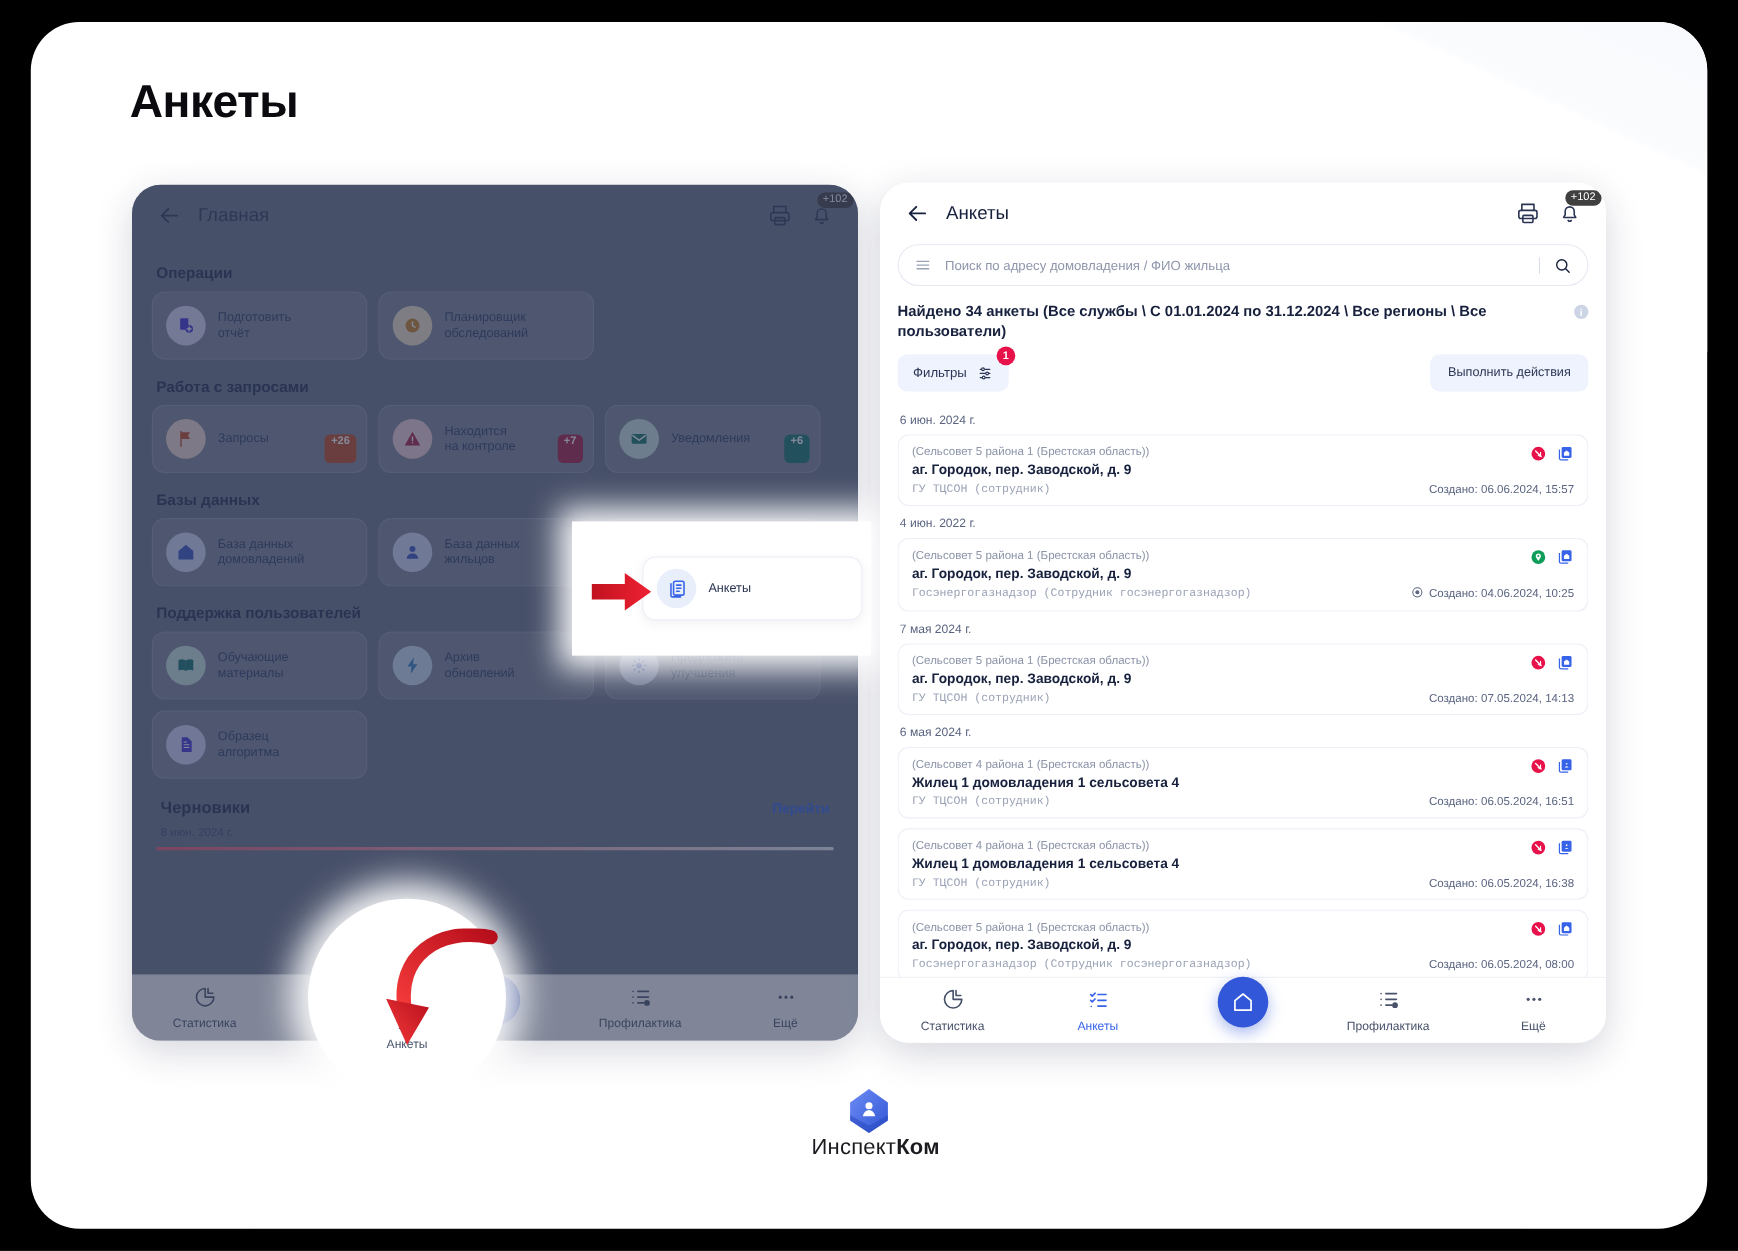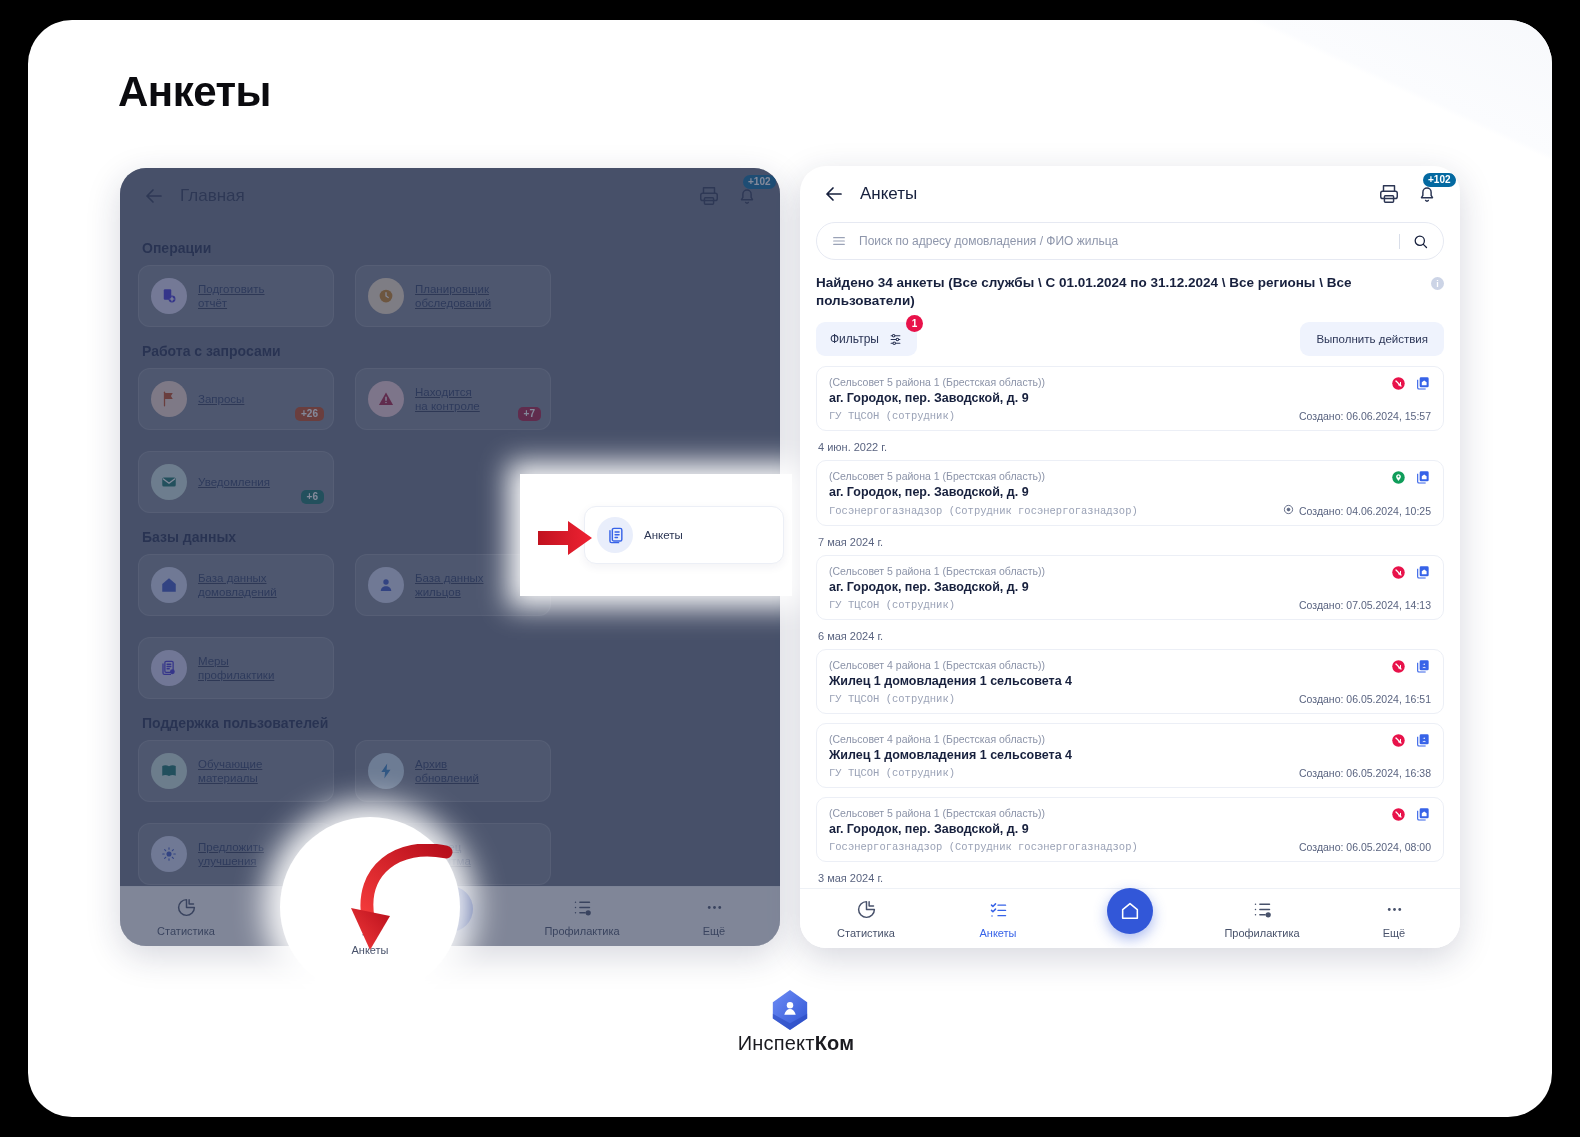--- a/index.html
+++ b/index.html
@@ -65,36 +65,36 @@
     display: flex; align-items: center;
     height: 56px;
     padding: 0 22px;
   }
   .ph-back { width: 24px; height: 24px; flex: none; }
   .ph-title { font-size: 17px; font-weight: 400; margin-left: 14px; }
   .ph-head-spacer { flex: 1; }
   .head-ic { width: 22px; height: 22px; margin-left: 16px; position: relative; }
   .badge-102 {
     position: absolute; left: 7px; top: -10px;
-    background: #0369a1; color: #fff;
-    font-size: 10px; font-weight: 700;
+    background: #404040; color: #fff;
+    font-size: 10px; font-weight: 400;
     border-radius: 9px;
     padding: 1px 5px 2px 5px;
     line-height: 11px;
     white-space: nowrap;
   }
 
   
   .lp-body { padding: 0 18px; color: #2b3553; }
   .sec-title {
     font-size: 14px; font-weight: 700;
     color: #1e2a4d;
     margin: 16px 0 9px 4px;
   }
-  .grid2 { display: flex; flex-wrap: wrap; gap: 21px; text-decoration: underline; }
+  .grid2 { display: flex; flex-wrap: wrap; gap: 10px; }
   .tile {
     width: 196px; height: 62px;
     background: rgba(255,255,255,.12);
     border: 1px solid rgba(255,255,255,.14);
     border-radius: 12px;
     display: flex; align-items: center;
     padding: 0 12px;
     position: relative;
   }
   .tile-ic {
@@ -104,21 +104,21 @@
     margin-right: 11px;
   }
   .tile-lb {
     font-size: 11.5px; line-height: 14px;
     color: #2a3a63; font-weight: 500;
     white-space: pre-line;
   }
   .tile-badge {
     position: absolute; right: 9px; bottom: 8px;
     color: #fff; font-size: 10px; font-weight: 700;
-    border-radius: 5px; padding: 1px 6px 2px;
+    border-radius: 5px; padding: 1px 6px 14px;
   }
 
   .drafts-row {
     display: flex; align-items: baseline; justify-content: space-between;
     margin: 18px 4px 0 4px;
   }
   .drafts-t { font-size: 15px; font-weight: 700; color: #1e2a4d; }
   .drafts-go { font-size: 12.5px; font-weight: 600; color: #2f63e8; }
   .drafts-date { font-size: 10.5px; color: #3c4a6e; margin: 8px 0 0 4px; }
   .drafts-bar { height: 3px; background: linear-gradient(90deg,#e8556d,#eef1f6); margin: 7px 4px 0 4px; border-radius: 2px; }
@@ -590,20 +590,21 @@
               <circle cx="10" cy="18" r="2" fill="#fff"></circle>
             </svg>
           <span class="filters-badge">1</span>
         </div>
         <div class="action-btn">
           <span>Выполнить действия</span>
         </div>
       </div>
 
       <div class="list-scroll" id="right-list">
+          <div class="date-lb">6 июн. 2024 г.</div>
           <div class="rec">
             <div class="rec-sub">(Сельсовет 5 района 1 (Брестская область))</div>
             <div class="rec-main">аг. Городок, пер. Заводской, д. 9</div>
             <div class="rec-foot">
               <div class="rec-org">ГУ ТЦСОН (сотрудник)</div>
               <div class="rec-when">
                 <span>Создано: 06.06.2024, 15:57</span>
               </div>
             </div>
             <div class="rec-icons">

